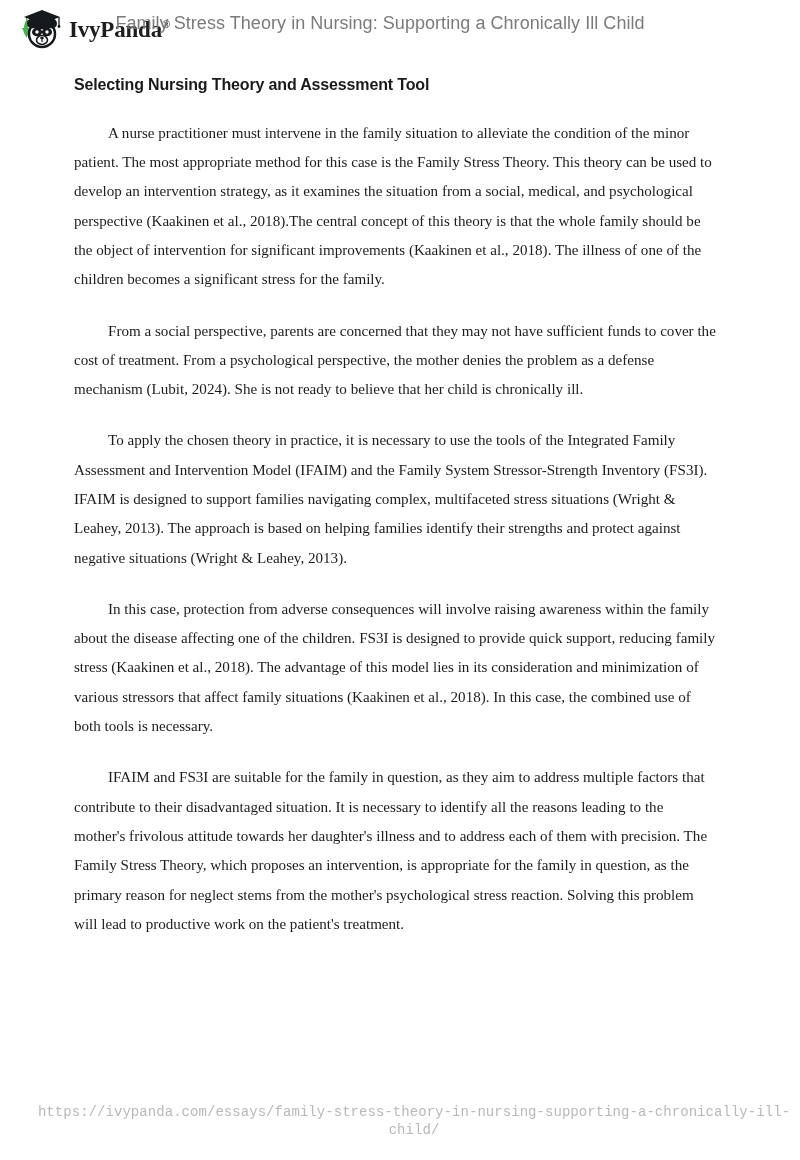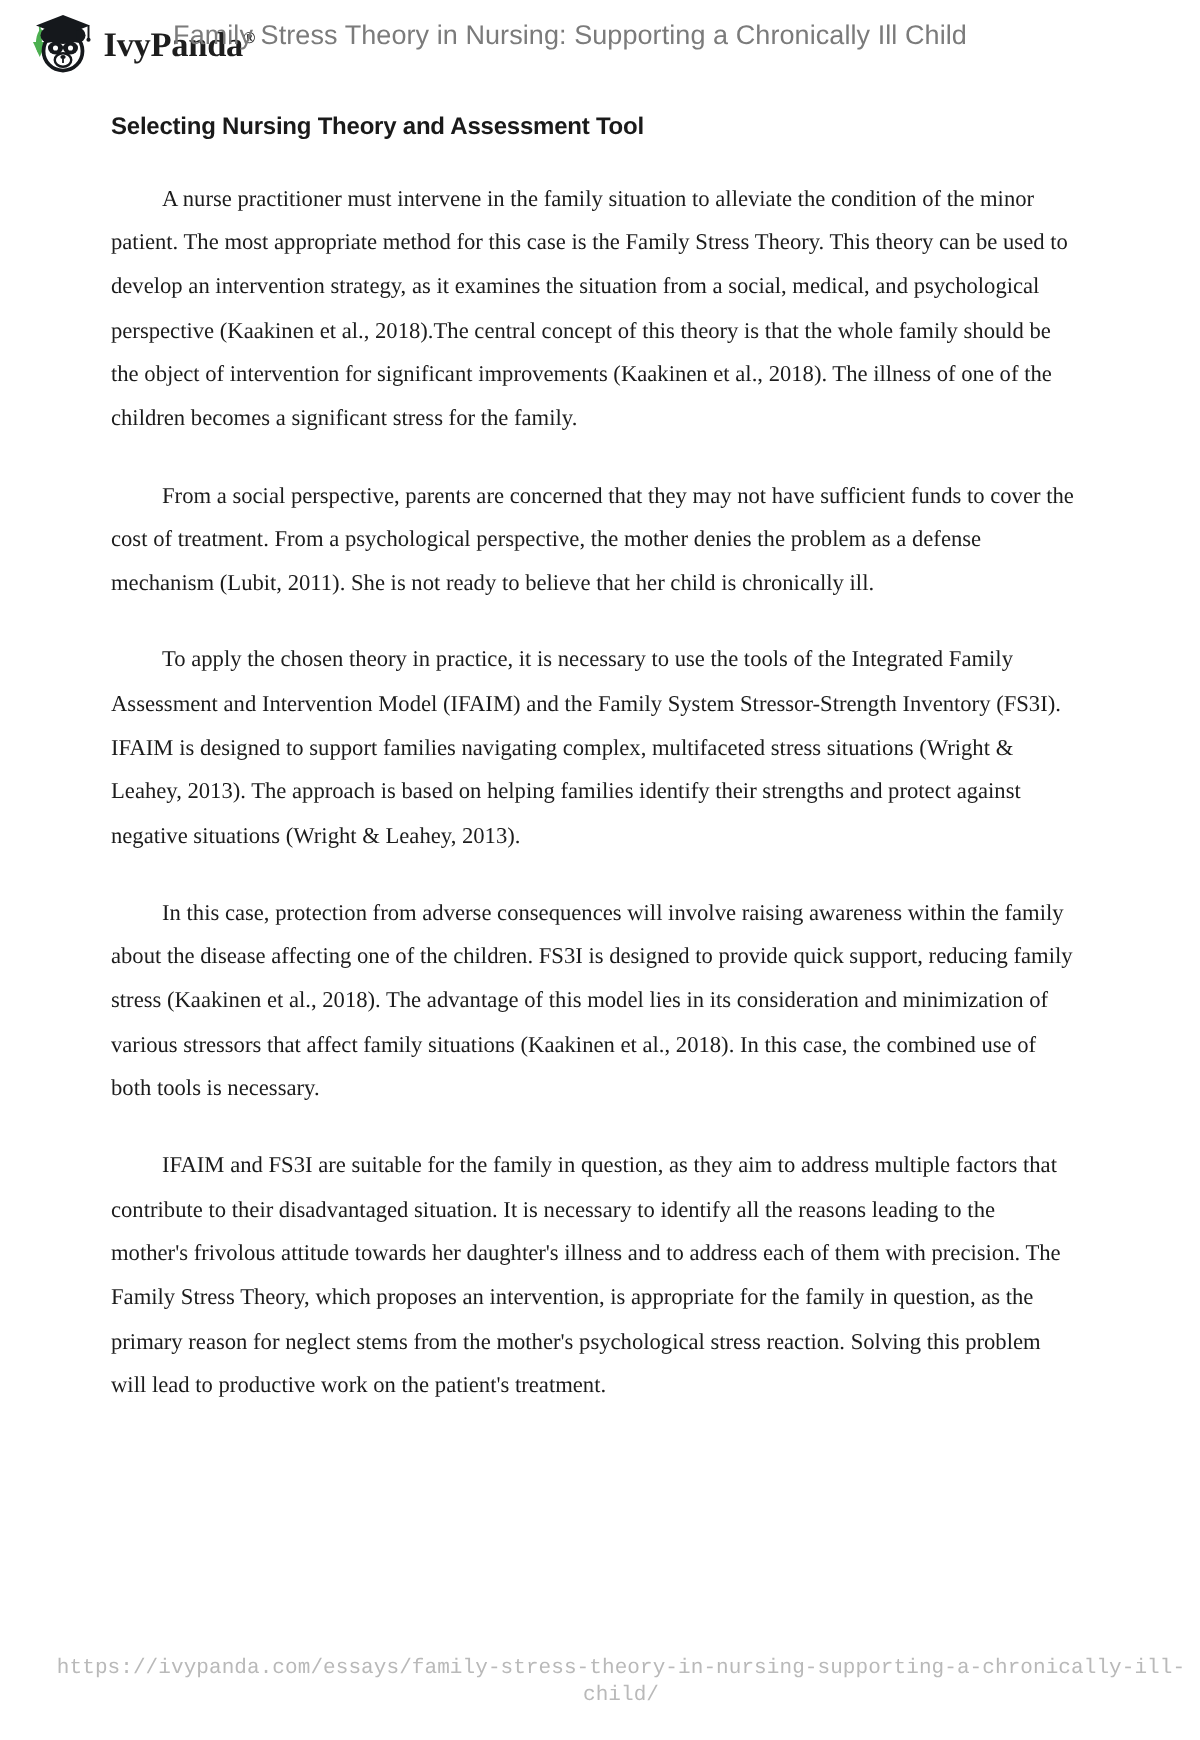--- a/index.html
+++ b/index.html
@@ -149,21 +149,21 @@
     <span class="brand-name"><span>IvyPanda</span><span class="reg">®</span></span>
   </a>
 
   <div class="doc-header-title">Family Stress Theory in Nursing: Supporting a Chronically Ill Child</div>
 </div>
 
 <div class="article">
   <h1 class="article-title">Selecting Nursing Theory and Assessment Tool</h1>
 
   <p class="para">A nurse practitioner must intervene in the family situation to alleviate the condition of the minor patient. The most appropriate method for this case is the Family Stress Theory. This theory can be used to develop an intervention strategy, as it examines the situation from a social, medical, and psychological perspective (Kaakinen et al., 2018).The central concept of this theory is that the whole family should be the object of intervention for significant improvements (Kaakinen et al., 2018). The illness of one of the children becomes a significant stress for the family.</p>
-  <p class="para">From a social perspective, parents are concerned that they may not have sufficient funds to cover the cost of treatment. From a psychological perspective, the mother denies the problem as a defense mechanism (Lubit, 2011). She is not ready to believe that her child is chronically ill.</p>
+  <p class="para">From a social perspective, parents are concerned that they may not have sufficient funds to cover the cost of treatment. From a psychological perspective, the mother denies the problem as a defense mechanism (Lubit, 2024). She is not ready to believe that her child is chronically ill.</p>
   <p class="para">To apply the chosen theory in practice, it is necessary to use the tools of the Integrated Family Assessment and Intervention Model (IFAIM) and the Family System Stressor-Strength Inventory (FS3I). IFAIM is designed to support families navigating complex, multifaceted stress situations (Wright &amp; Leahey, 2013). The approach is based on helping families identify their strengths and protect against negative situations (Wright &amp; Leahey, 2013).</p>
   <p class="para">In this case, protection from adverse consequences will involve raising awareness within the family about the disease affecting one of the children. FS3I is designed to provide quick support, reducing family stress (Kaakinen et al., 2018). The advantage of this model lies in its consideration and minimization of various stressors that affect family situations (Kaakinen et al., 2018). In this case, the combined use of both tools is necessary.</p>
   <p class="para">IFAIM and FS3I are suitable for the family in question, as they aim to address multiple factors that contribute to their disadvantaged situation. It is necessary to identify all the reasons leading to the mother's frivolous attitude towards her daughter's illness and to address each of them with precision. The Family Stress Theory, which proposes an intervention, is appropriate for the family in question, as the primary reason for neglect stems from the mother's psychological stress reaction. Solving this problem will lead to productive work on the patient's treatment.</p>
 </div>
 
 <div class="page-footer">
   <a class="footer-url" href="#">https://ivypanda.com/essays/family-stress-theory-in-nursing-supporting-a-chronically-ill-child/</a>
 </div>
 
 </body></html>

